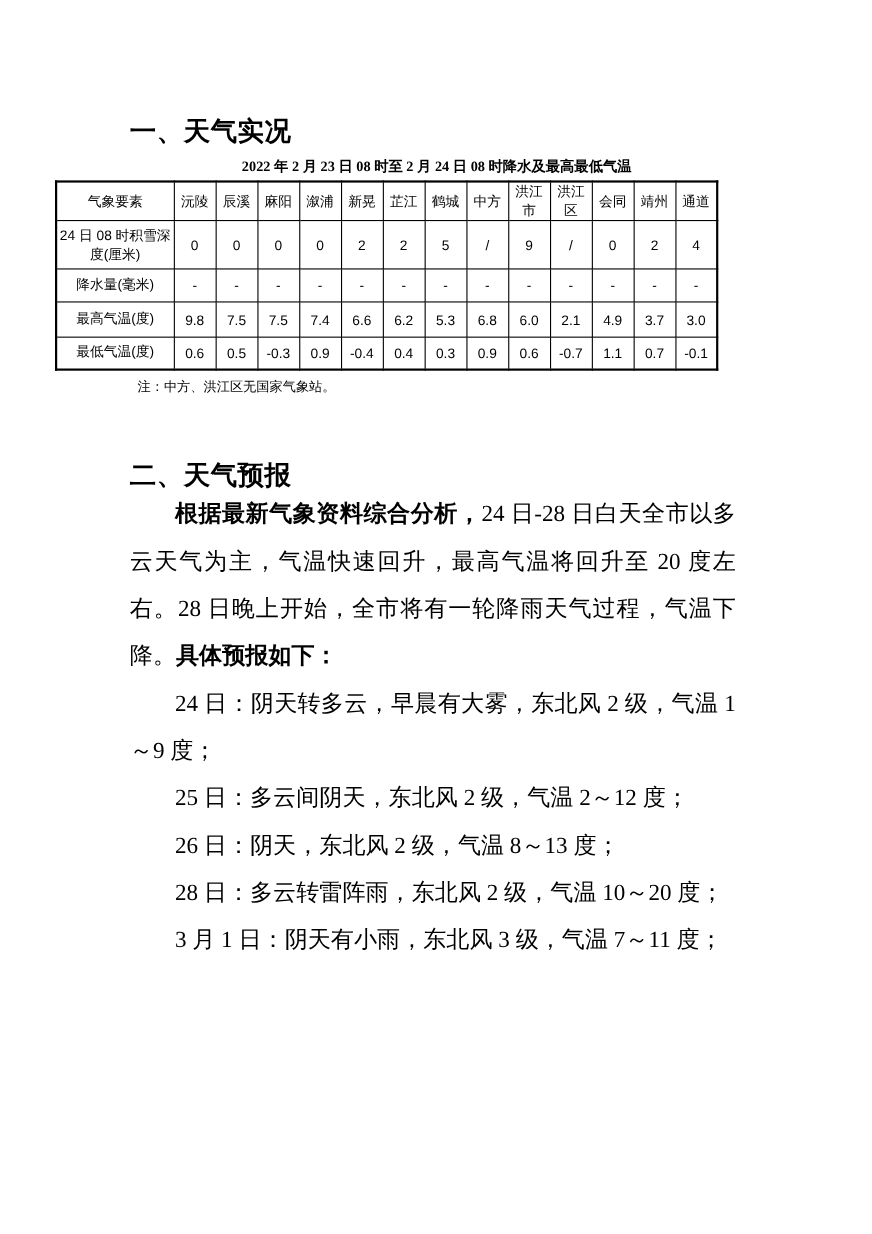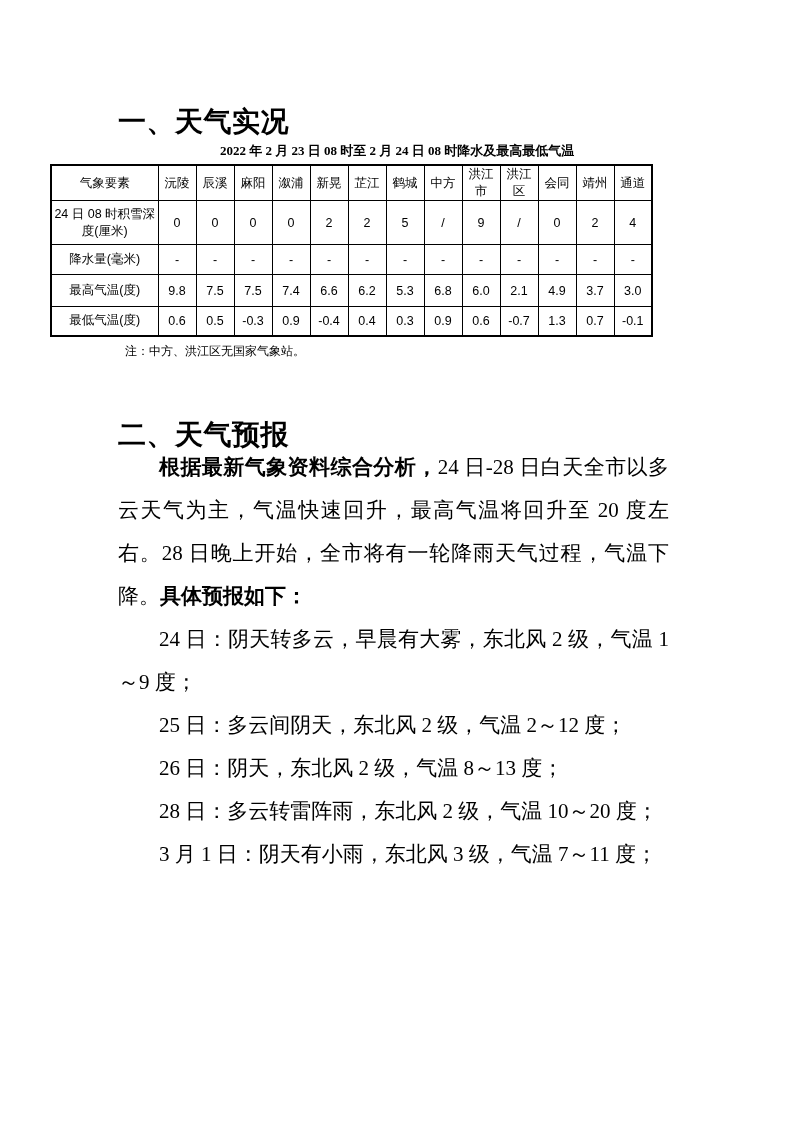--- a/index.html
+++ b/index.html
@@ -8,21 +8,21 @@
     width: 793px;
     height: 1122px;
     background: #ffffff;
     color: #000000;
     font-family: "Liberation Serif", "DejaVu Serif", serif;
     overflow: hidden;
   }
   .section-heading {
     position: absolute;
     left: 118px;
-    font-size: 28px;
+    font-size: 24px;
     font-weight: bold;
     letter-spacing: 0.5px;
     white-space: nowrap;
   }
   .heading-1 { top: 103px; }
   .heading-2 { top: 416px; }
   .table-title {
     position: absolute;
     left: 50px;
     top: 142px;
@@ -178,21 +178,21 @@
         <td>0.6</td>
         <td>0.5</td>
         <td>-0.3</td>
         <td>0.9</td>
         <td>-0.4</td>
         <td>0.4</td>
         <td>0.3</td>
         <td>0.9</td>
         <td>0.6</td>
         <td>-0.7</td>
-        <td>1.3</td>
+        <td>1.1</td>
         <td>0.7</td>
         <td>-0.1</td>
       </tr>
     </tbody>
   </table>
 
   <div class="table-note">注：中方、洪江区无国家气象站。</div>
 
   <div class="section-heading heading-2">二、天气预报</div>
 

